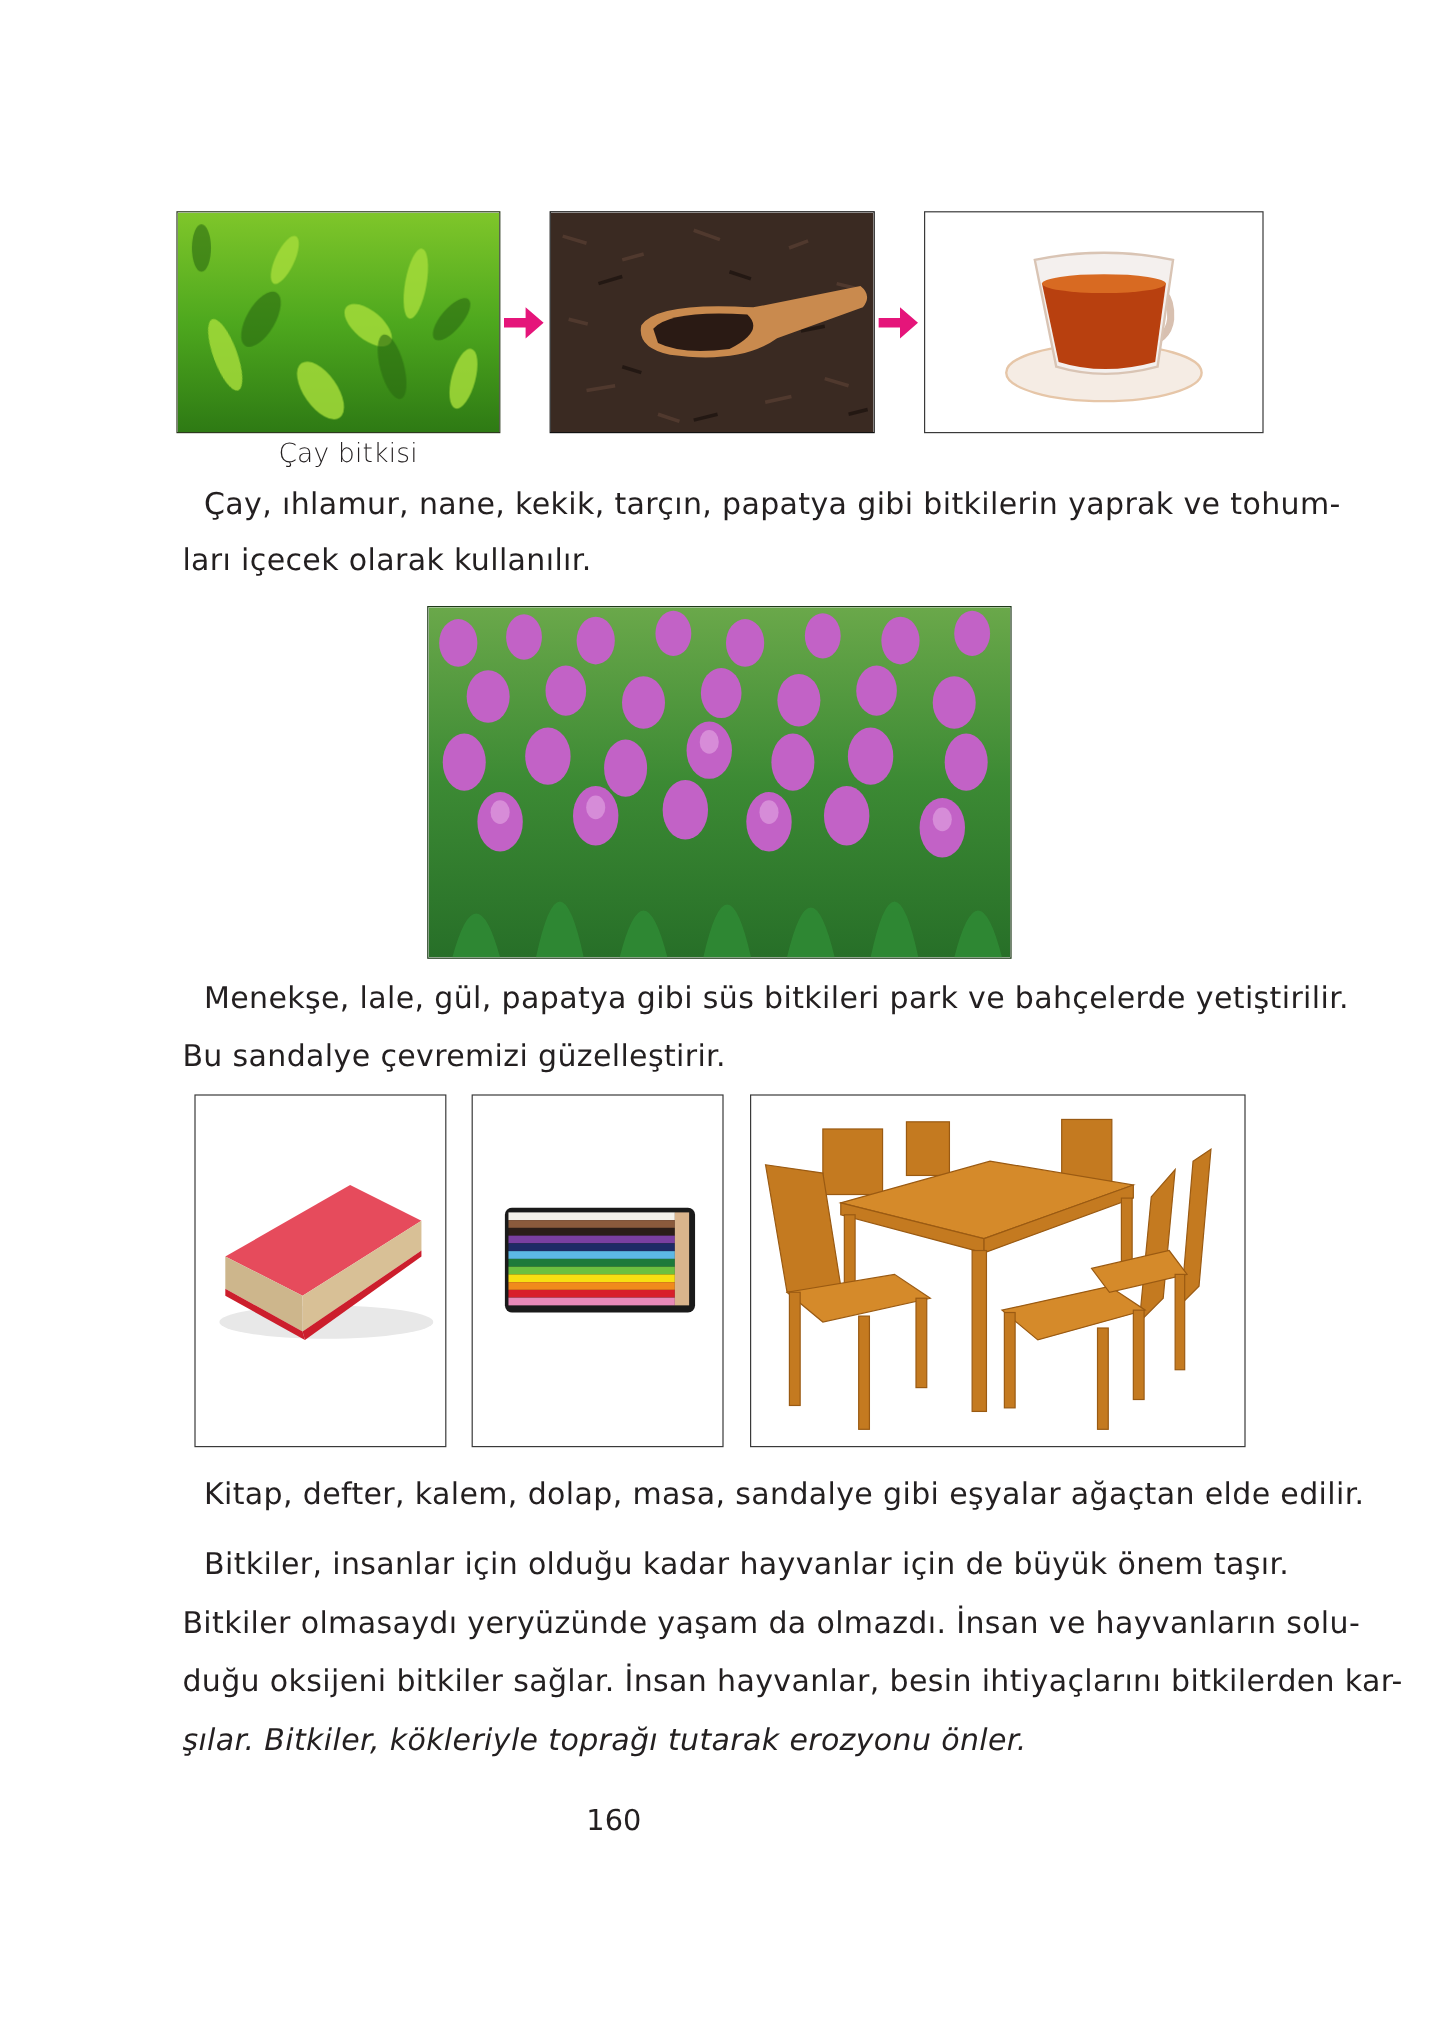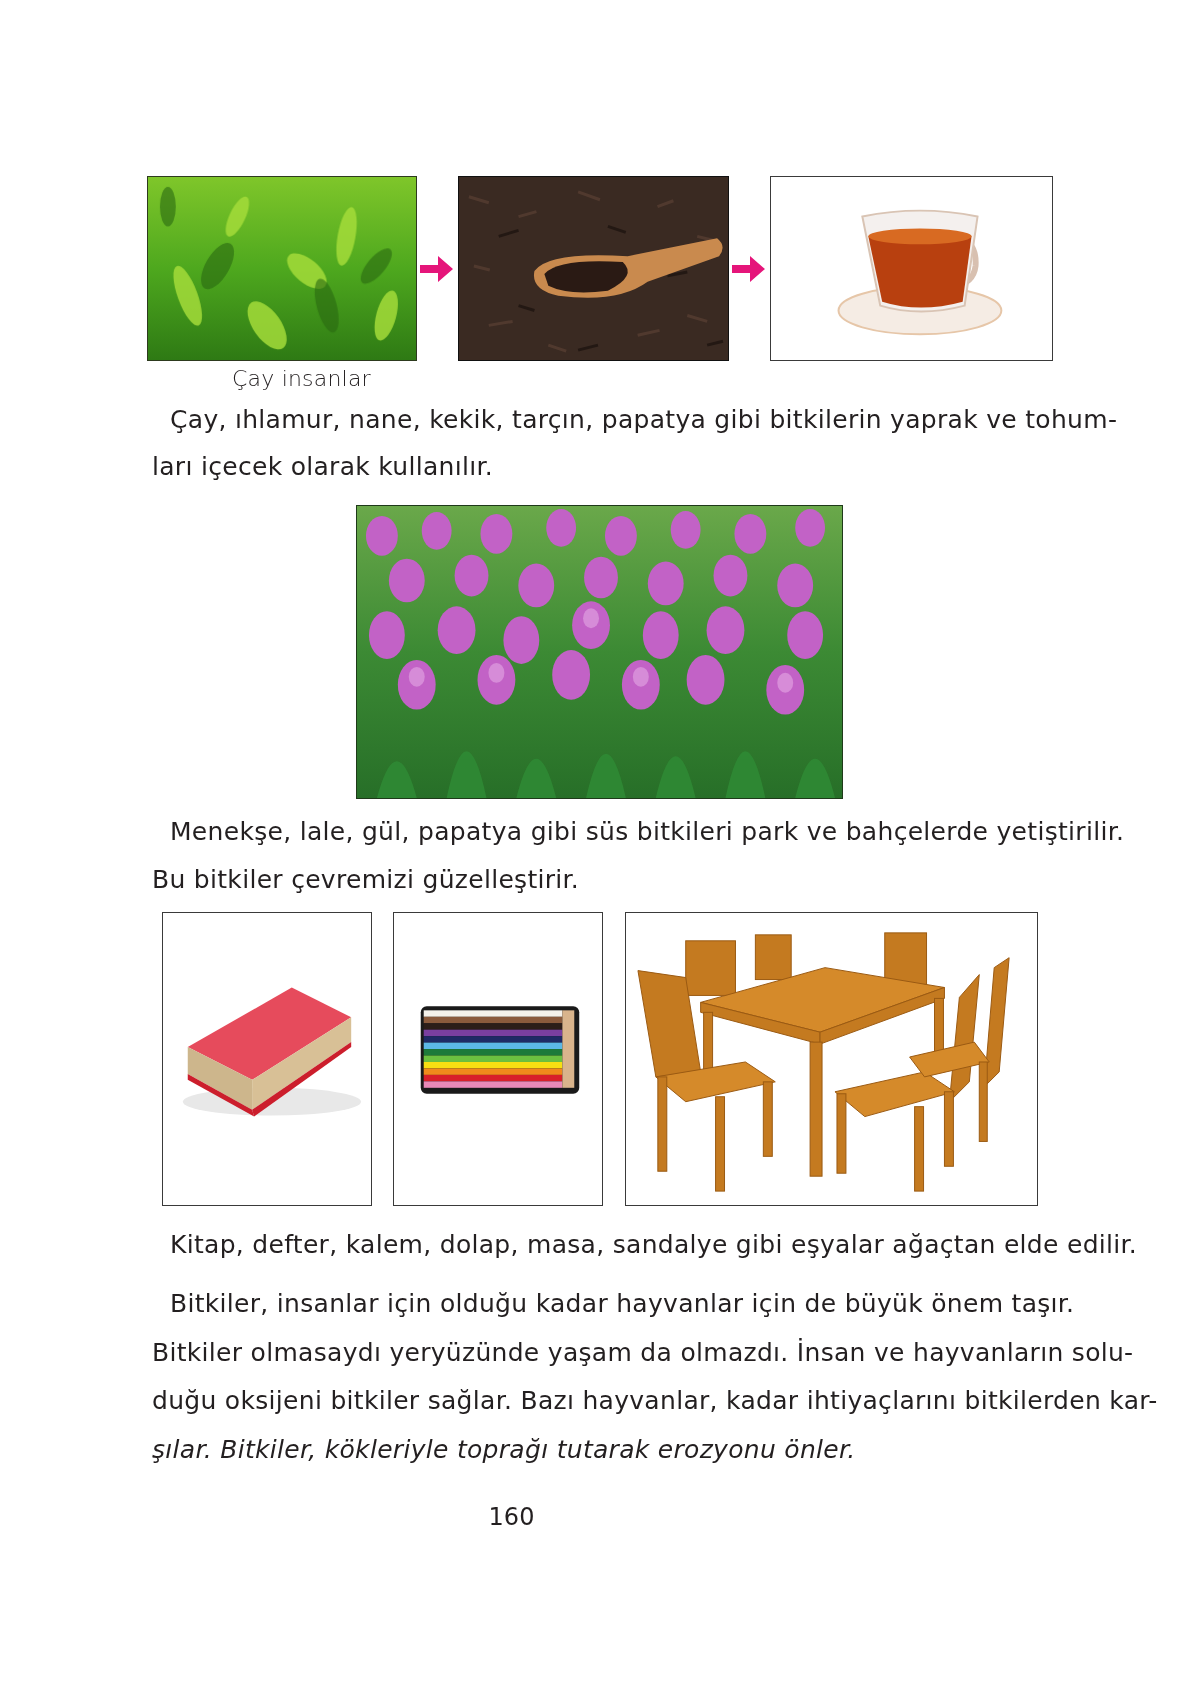--- a/index.html
+++ b/index.html
@@ -71,21 +71,21 @@
 <div class="photo framed" style="left:770px; top:176px; width:283px; height:185px; background:#fff;">
   <svg viewBox="0 0 283 185" preserveAspectRatio="none">
     <ellipse cx="150" cy="135" rx="82" ry="24" fill="#f5ece4" stroke="#e6c6a8" stroke-width="2"></ellipse>
     <path d="M178 60 Q208 60 206 90 Q204 108 182 112" fill="none" stroke="#d8c0b0" stroke-width="6"></path>
     <path d="M92 40 Q150 28 208 40 L195 130 Q150 142 110 130 Z" fill="#f4f0ee" stroke="#d9c4b4" stroke-width="2"></path>
     <path d="M98 60 Q150 50 202 60 L193 126 Q150 138 112 126 Z" fill="#b8400f"></path>
     <ellipse cx="150" cy="60" rx="52" ry="8" fill="#d86a22"></ellipse>
   </svg>
 </div>
 
-<div class="caption" style="left:232px; top:366px;">Çay insanlar</div>
+<div class="caption" style="left:232px; top:366px;">Çay bitkisi</div>
 
 <div class="line indent just" style="top:405px;">Çay, ıhlamur, nane, kekik, tarçın, papatya gibi bitkilerin yaprak ve tohum-</div>
 <div class="line" style="top:452px;">ları içecek olarak kullanılır.</div>
 
 <div class="photo" style="left:356px; top:505px; width:487px; height:294px; border:1.5px solid #1f3a1a;">
   <svg viewBox="0 0 487 294" preserveAspectRatio="none">
     <defs>
       <linearGradient id="tg" x1="0" y1="0" x2="0" y2="1">
         <stop offset="0" stop-color="#6aa84a"></stop>
           <stop offset="0.5" stop-color="#3c8a34"></stop>
@@ -130,21 +130,21 @@
       <ellipse cx="140" cy="168" rx="8" ry="10"></ellipse>
         <ellipse cx="285" cy="172" rx="8" ry="10"></ellipse>
         <ellipse cx="235" cy="113" rx="8" ry="10"></ellipse>
       <ellipse cx="60" cy="172" rx="8" ry="10"></ellipse>
         <ellipse cx="430" cy="178" rx="8" ry="10"></ellipse>
     </g>
   </svg>
 </div>
 
 <div class="line indent just" style="top:817px;">Menekşe, lale, gül, papatya gibi süs bitkileri park ve bahçelerde yetiştirilir.</div>
-<div class="line" style="top:865px;">Bu bitkiler çevremizi güzelleştirir.</div>
+<div class="line" style="top:865px;">Bu sandalye çevremizi güzelleştirir.</div>
 
 <div class="photo framed" style="left:162px; top:912px; width:210px; height:294px; background:#fff;">
   <svg viewBox="0 0 210 294" preserveAspectRatio="none">
     <ellipse cx="110" cy="190" rx="90" ry="14" fill="#e8e8e8"></ellipse>
     <path d="M25 135 L130 75 L190 105 L90 168 Z" fill="#e64b5c"></path>
     <path d="M25 135 L90 168 L90 198 L25 162 Z" fill="#cdb68c"></path>
     <path d="M90 168 L190 105 L190 130 L90 198 Z" fill="#d8c096"></path>
     <path d="M90 198 L190 130 L190 135 L92 205 Z" fill="#cc1e2c"></path>
     <path d="M25 162 L90 198 L92 205 L25 168 Z" fill="#cc1e2c"></path>
   </svg>
@@ -197,16 +197,16 @@
       <path d="M285 145 L350 130 L365 150 L300 165 Z" fill="#d58a2a"></path>
       <rect x="355" y="150" width="8" height="80"></rect>
     </g>
   </svg>
 </div>
 
 <div class="line indent just" style="top:1230px;">Kitap, defter, kalem, dolap, masa, sandalye gibi eşyalar ağaçtan elde edilir.</div>
 
 <div class="line indent just" style="top:1289px;">Bitkiler, insanlar için olduğu kadar hayvanlar için de büyük önem taşır.</div>
 <div class="line just" style="top:1338px;">Bitkiler olmasaydı yeryüzünde yaşam da olmazdı. İnsan ve hayvanların solu-</div>
-<div class="line just" style="top:1386px;">duğu oksijeni bitkiler sağlar. Bazı hayvanlar, kadar ihtiyaçlarını bitkilerden kar-</div>
+<div class="line just" style="top:1386px;">duğu oksijeni bitkiler sağlar. İnsan hayvanlar, besin ihtiyaçlarını bitkilerden kar-</div>
 <div class="line" style="top:1435px;font-style:italic;">şılar. Bitkiler, kökleriyle toprağı tutarak erozyonu önler.</div>
 
 <div class="pagenum">160</div>
 
 </body></html>

